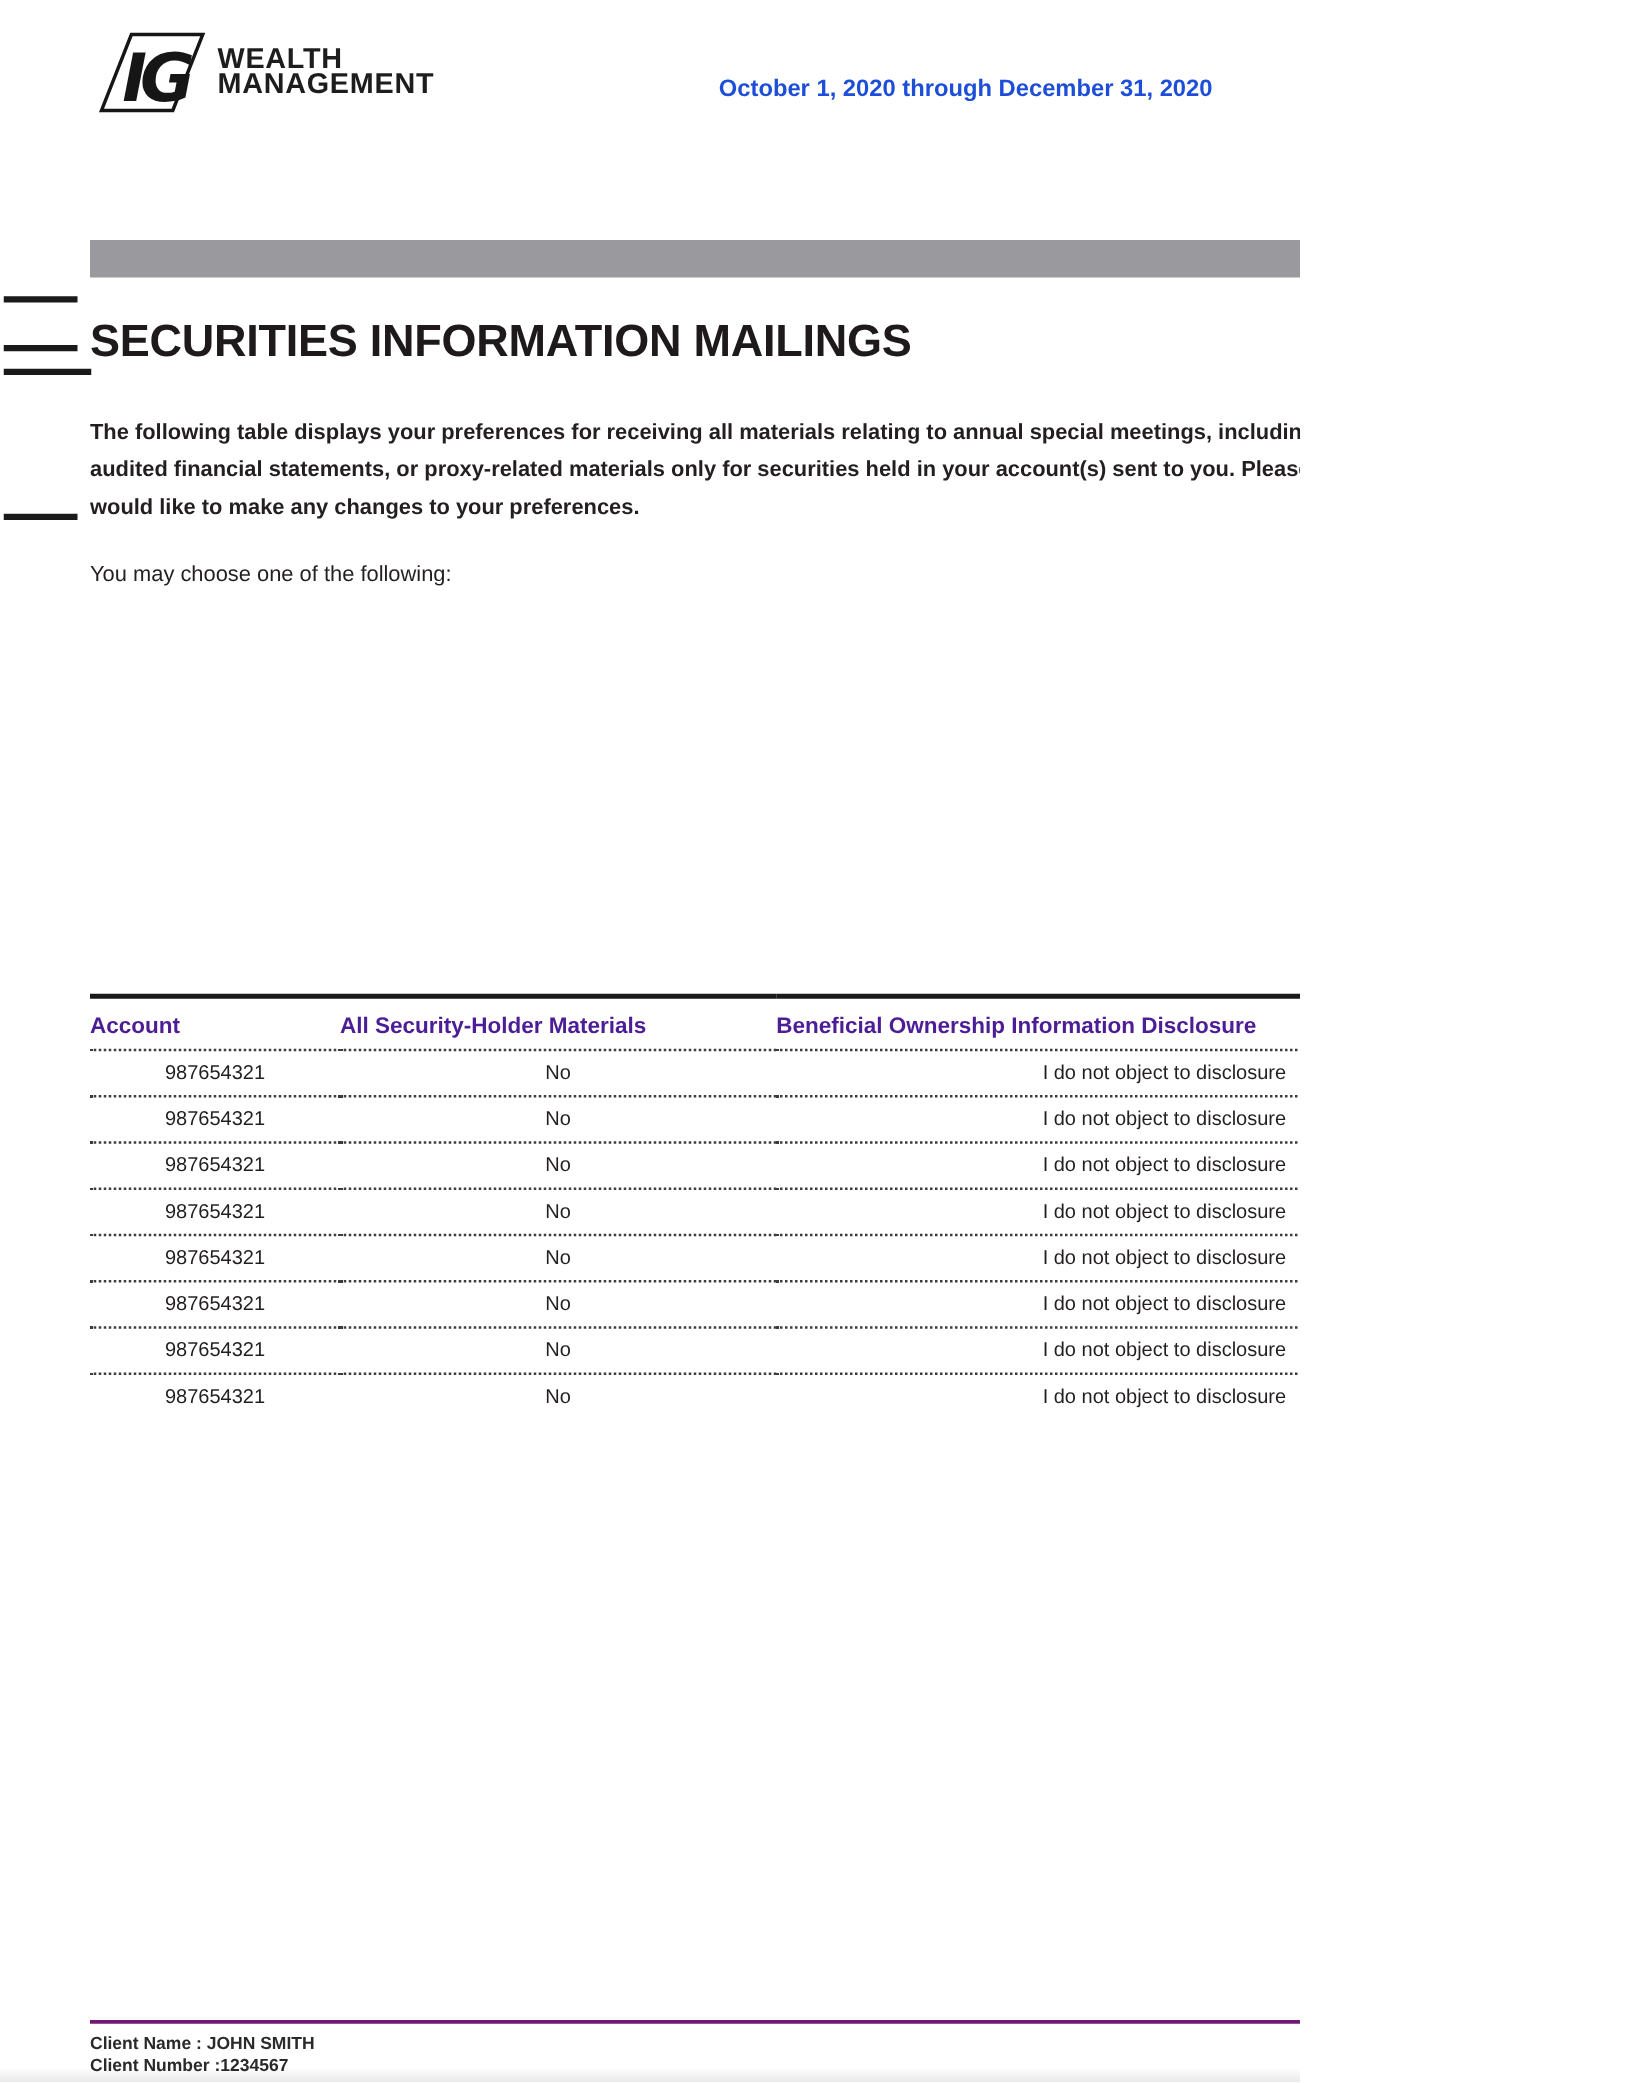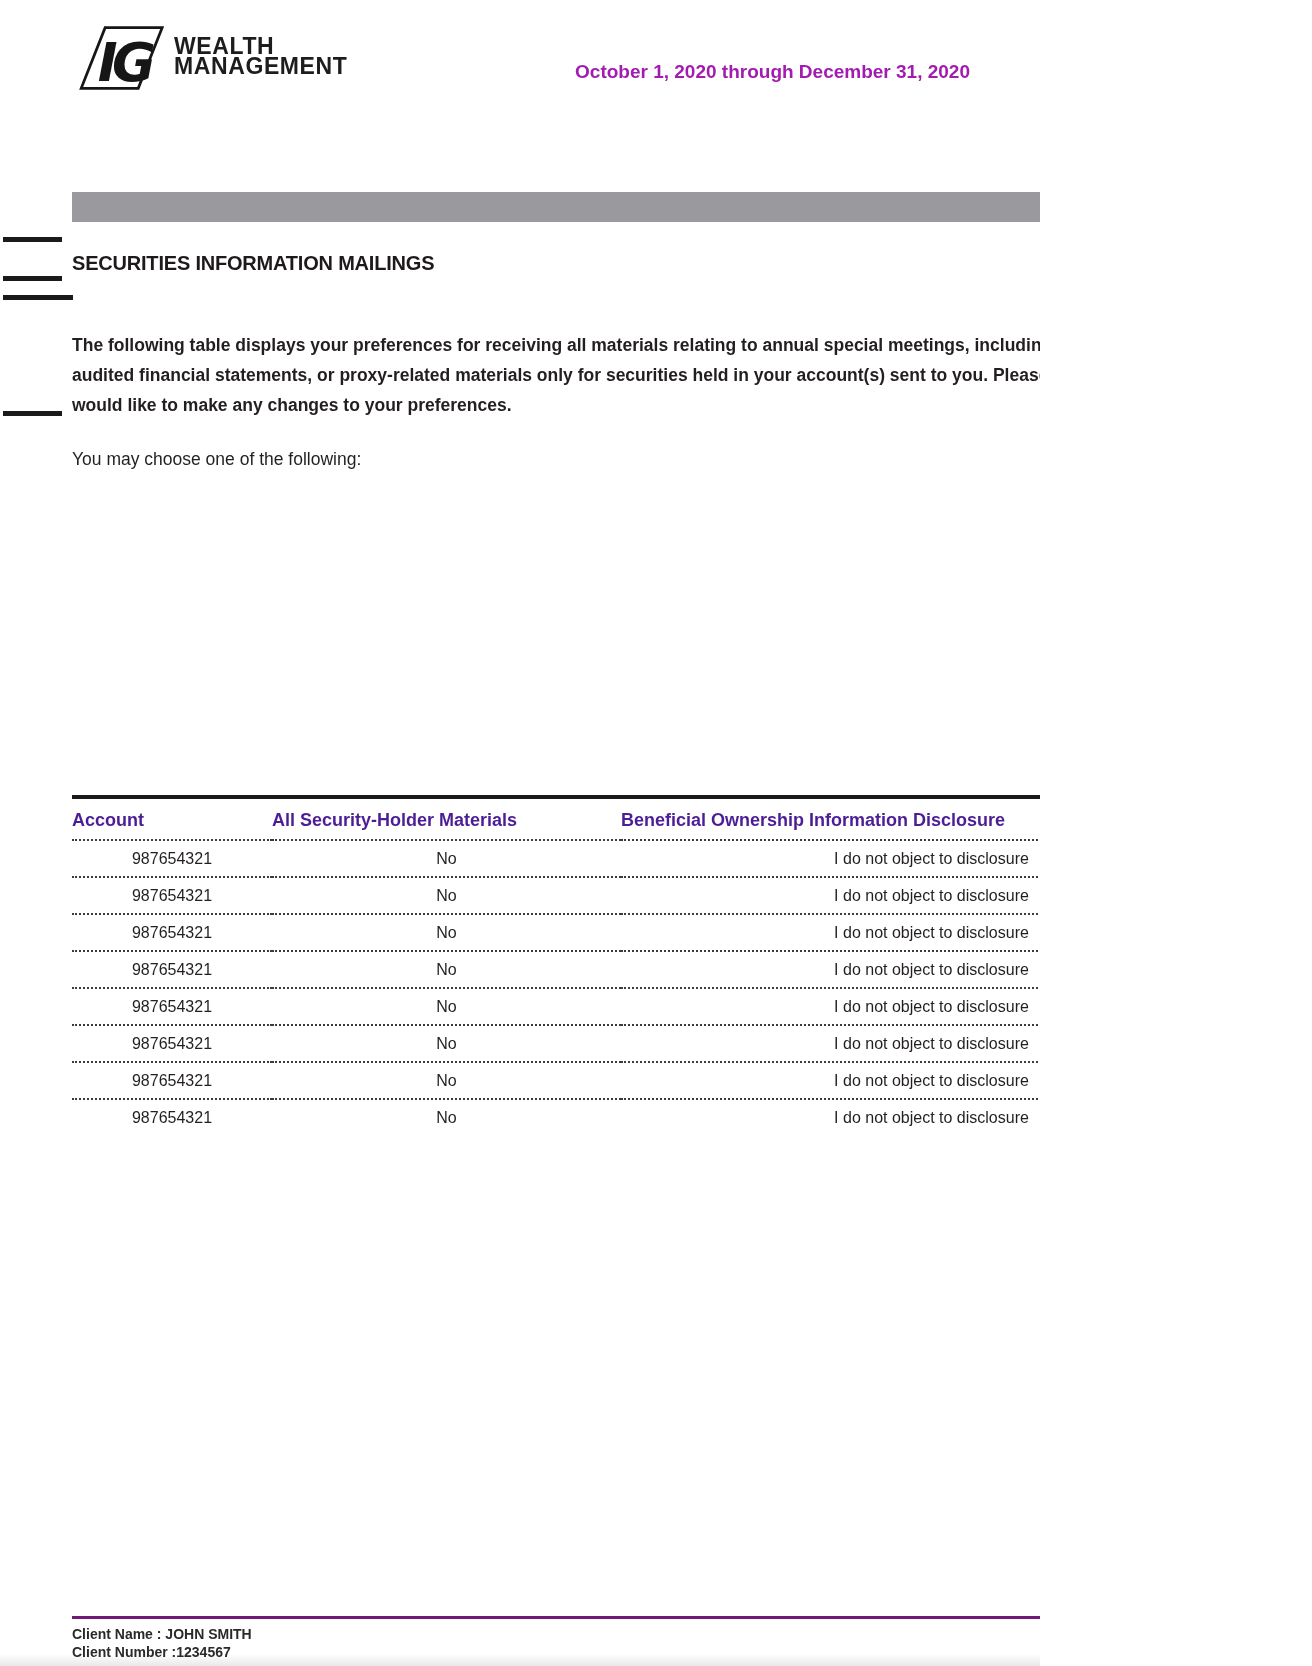--- a/index.html
+++ b/index.html
@@ -9,35 +9,35 @@
     width:1040px; height:1666px;
     background:#ffffff;
     font-family:"Liberation Sans", sans-serif;
     color:#231f20;
     overflow:hidden;
   }
 
   
   .brand { position:absolute; left:72px; top:22px; display:flex; align-items:flex-start; }
   .brand-name { margin-left:10px; margin-top:15px; font-size:23px; font-weight:700; letter-spacing:0.6px; line-height:19.5px; color:#1d1d1d; }
-  .period { position:absolute; top:61px; right:70px; font-size:19px; font-weight:700; color:#a21caf; }
+  .period { position:absolute; top:61px; right:70px; font-size:19px; font-weight:700; color:#1d4ed8; }
 
   
   .divider-bar { position:absolute; left:72px; top:192px; width:1170px; height:30px; background:#9a9a9e; }
 
   
   .reg-mark { position:absolute; left:3px; height:5px; width:59px; background:#1a1a1a; }
   .reg-mark.m1 { top:237px; }
   .reg-mark.m2 { top:276px; }
   .reg-mark.m3 { top:295px; width:70px; }
   .reg-mark.m4 { top:411px; }
 
   
   .col { position:absolute; left:72px; width:1170px; }
-  .section-title { top:252px; font-size:20px; font-weight:800; letter-spacing:-0.2px; color:#1e1a1b; }
+  .section-title { top:252px; font-size:36px; font-weight:800; letter-spacing:-0.2px; color:#1e1a1b; }
   .para { font-size:17.5px; font-weight:700; line-height:30px; }
   .intro { top:330px; }
   .choose-label { top:449px; font-size:17.5px; font-weight:400; }
   .choices { top:505px; list-style:none; margin-left:24px; }
   .choices li { position:relative; padding-left:14px; font-size:17.5px; font-weight:700; line-height:30px; margin-bottom:2px; }
   .choices li::before { content:"\2022"; position:absolute; left:0; top:-3px; font-size:16px; }
   .disclosure-note { top:648px; }
 
   
   .mailings-table { top:795px; border-collapse:collapse; width:1170px; border-top:4px solid #1a1a1a; }

